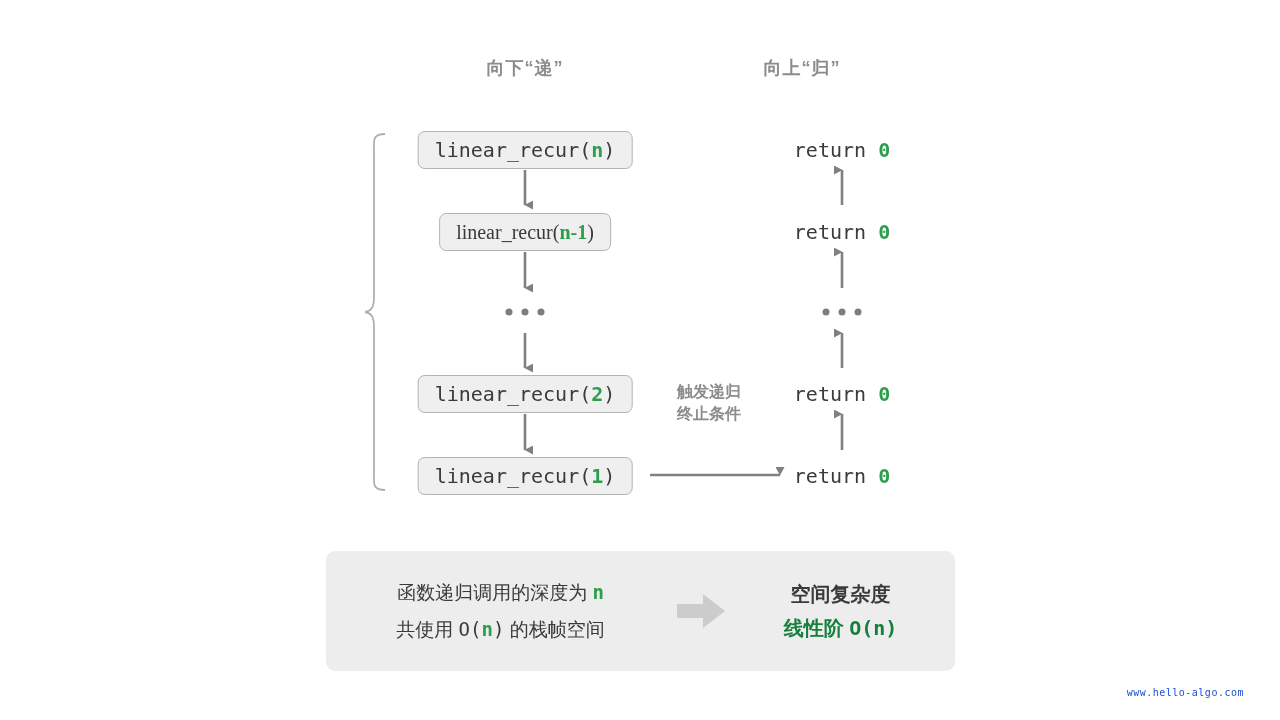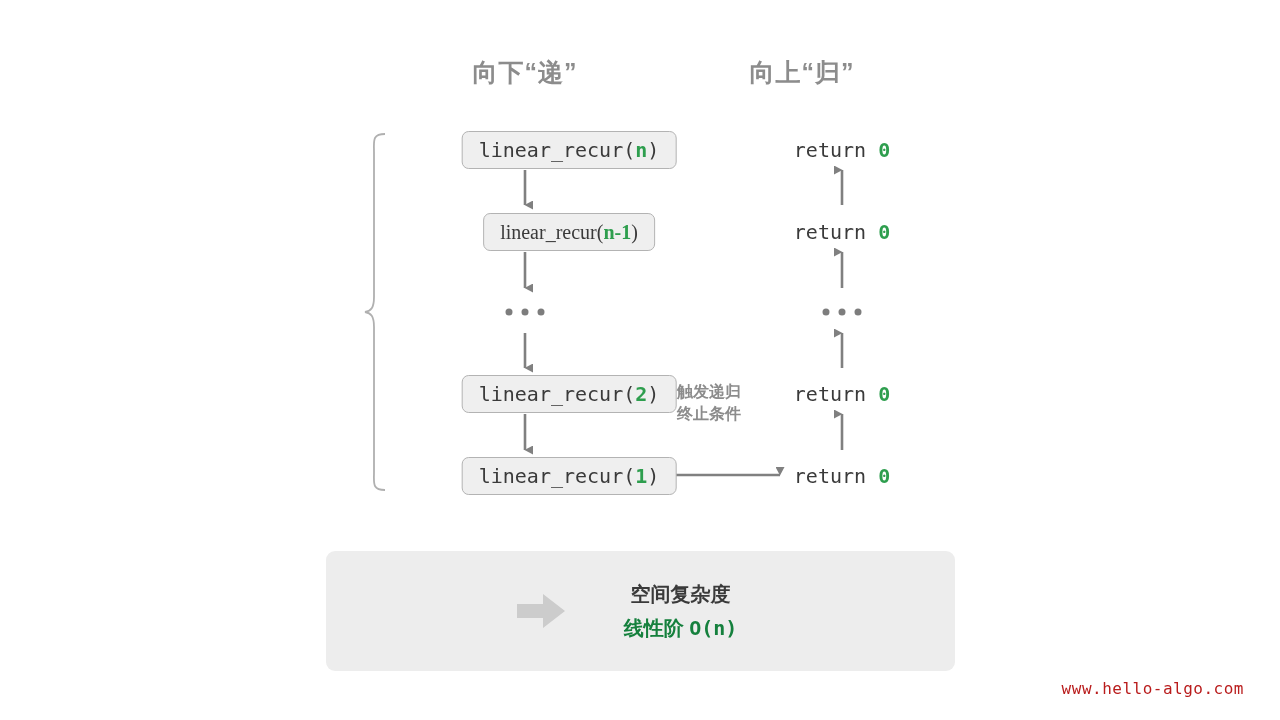--- a/index.html
+++ b/index.html
@@ -18,21 +18,21 @@
   .stage {
     position: absolute;
     left: 0; top: 0;
     width: 1280px;
     height: 720px;
   }
 
   
   .col-header {
     position: absolute;
-    font-size: 25px;
+    font-size: 18px;
     font-weight: bold;
     color: #8c8c8c;
     letter-spacing: 1px;
     white-space: nowrap;
     transform: translateX(-50%);
   }
   #header-down { left: 525px; top: 56px; }
   #header-up   { left: 802px; top: 56px; }
 
   
@@ -44,21 +44,20 @@
     border-radius: 7px;
     height: 38px;
     line-height: 36px;
     padding: 0 16px;
     box-sizing: border-box;
     font-family: "DejaVu Sans Mono", "Liberation Mono", monospace;
     font-size: 20px;
     color: #3a3a3a;
     white-space: nowrap;
     text-align: center;
-    margin-left: 44px;
   }
   .call-box .arg { color: #2e9e4e; font-weight: bold; }
 
   
   .return-label {
     position: absolute;
     transform: translateX(-50%);
     font-family: "DejaVu Sans Mono", "Liberation Mono", monospace;
     font-size: 20px;
     color: #3a3a3a;
@@ -183,22 +182,22 @@
     line-height: 34px;
   }
   #summary-right .value .mono { font-family: "DejaVu Sans Mono","Liberation Mono",monospace; }
 
   
   #watermark {
     position: absolute;
     right: 36px;
     bottom: 22px;
     font-family: "DejaVu Sans Mono", "Liberation Mono", monospace;
-    font-size: 16px;
-    color: #b91c1c;
+    font-size: 10px;
+    color: #1d4ed8;
     letter-spacing: 0.5px;
   }
 </style>
 </head>
 <body>
 
 <div class="stage">
 
   <div id="header-down" class="col-header">向下“递”</div>
   <div id="header-up" class="col-header">向上“归”</div>
@@ -290,20 +289,29 @@
   </div>
 
 
   <div id="trigger-note">
     <span>触发递归</span><br>
     <span>终止条件</span>
   </div>
 
   <div id="summary-panel">
 
+    <div id="summary-left">
+      <span class="line"><span>函数递归调用的深度为</span>
+        <span class="green">n</span>
+      </span>
+      <span class="line"><span>共使用</span>
+        <span class="mono">O(<span class="green">n</span>)</span>
+        <span>的栈帧空间</span>
+      </span>
+    </div>
 
     <svg id="summary-arrow" viewBox="0 0 52 40" xmlns="http://www.w3.org/2000/svg">
       <path d="M2,13 L28,13 L28,3 L50,20 L28,37 L28,27 L2,27 Z" fill="#cccccc"></path>
     </svg>
 
     <div id="summary-right">
       <span class="title">空间复杂度</span>
       <span class="value"><span>线性阶</span>
         <span class="mono">O(n)</span>
       </span>

